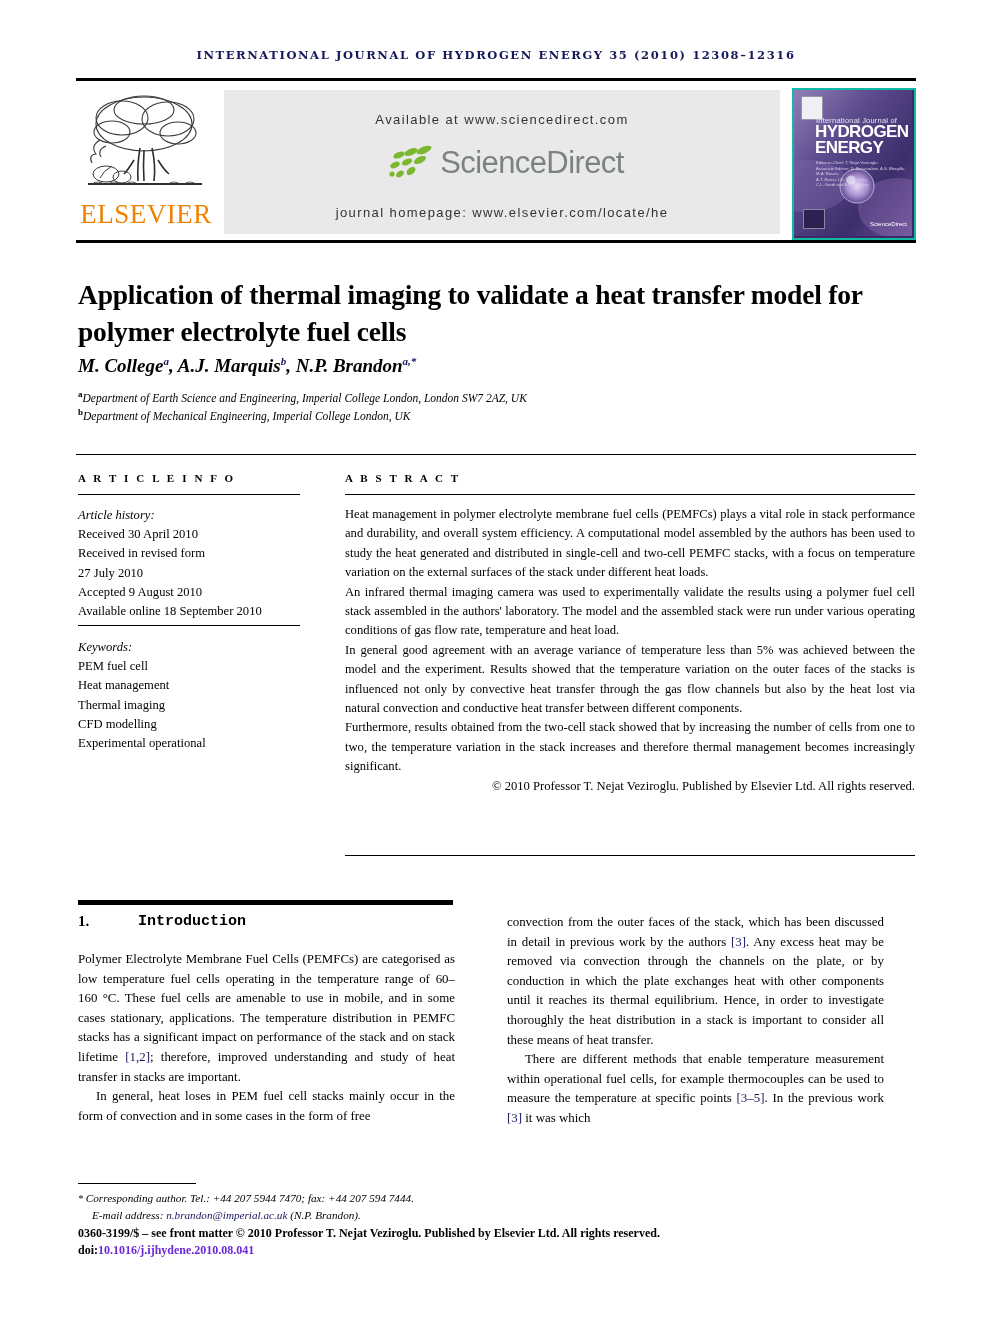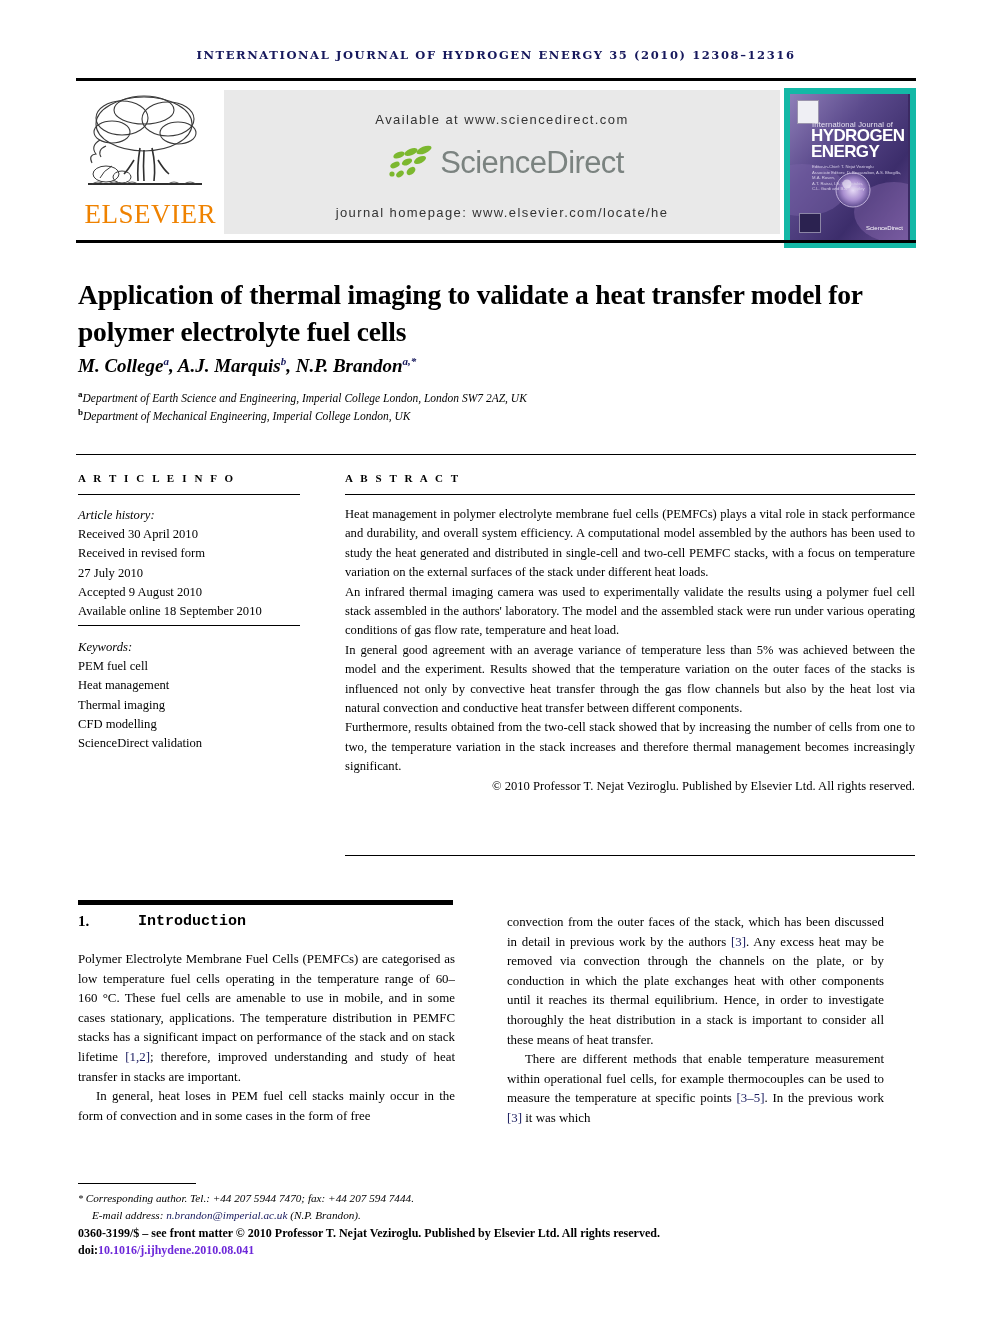--- a/index.html
+++ b/index.html
@@ -60,21 +60,21 @@
     position: absolute;
     left: 0; top: 0;
     width: 140px;
     height: 152px;
   }
   .tree-svg { position: absolute; left: 6px; top: 2px; }
   .elsevier-word {
     position: absolute;
     left: 0; bottom: 8px;
     width: 140px;
-    text-align: right;
+    text-align: center;
     font-family: "Liberation Serif", serif;
     font-size: 27px;
     letter-spacing: 0.5px;
     color: #ef8200;
   }
 
   .sd-banner {
     position: absolute;
     left: 148px;
     top: 4px;
@@ -111,21 +111,21 @@
     letter-spacing: 1.4px;
     color: #333;
   }
 
   .cover-thumb {
     position: absolute;
     right: 0;
     top: 2px;
     width: 120px;
     height: 148px;
-    border: 6px solid #14b8a6;
+    border: 2px solid #14b8a6;
     overflow: hidden;
     background: #3b2a63;
   }
   .cover-inner { position: absolute; left:0; top:0; width:118px; height:146px; }
   .cover-title-small {
     position: absolute; left: 22px; top: 26px; width: 94px;
     font-family: "Liberation Sans", sans-serif;
     font-size: 7.5px; color: #e8e4f2; letter-spacing: .2px;
     text-align: left;
   }
@@ -499,21 +499,21 @@
   </div>
 
   <div class="rule-info-mid"></div>
 
   <div class="kw-col">
     <div class="heading">Keywords:</div>
     <div>PEM fuel cell</div>
     <div>Heat management</div>
     <div>Thermal imaging</div>
     <div>CFD modelling</div>
-    <div>ScienceDirect validation</div>
+    <div>Experimental operational</div>
   </div>
 
   <div class="abstract">
     <p>Heat management in polymer electrolyte membrane fuel cells (PEMFCs) plays a vital role in stack performance and durability, and overall system efficiency. A computational model assembled by the authors has been used to study the heat generated and distributed in single-cell and two-cell PEMFC stacks, with a focus on temperature variation on the external surfaces of the stack under different heat loads.</p>
     <p>An infrared thermal imaging camera was used to experimentally validate the results using a polymer fuel cell stack assembled in the authors' laboratory. The model and the assembled stack were run under various operating conditions of gas flow rate, temperature and heat load.</p>
     <p>In general good agreement with an average variance of temperature less than 5% was achieved between the model and the experiment. Results showed that the temperature variation on the outer faces of the stacks is influenced not only by convective heat transfer through the gas flow channels but also by the heat lost via natural convection and conductive heat transfer between different components.</p>
     <p>Furthermore, results obtained from the two-cell stack showed that by increasing the number of cells from one to two, the temperature variation in the stack increases and therefore thermal management becomes increasingly significant.</p>
     <p class="copyright">© 2010 Professor T. Nejat Veziroglu. Published by Elsevier Ltd. All rights reserved.</p>
   </div>
 

